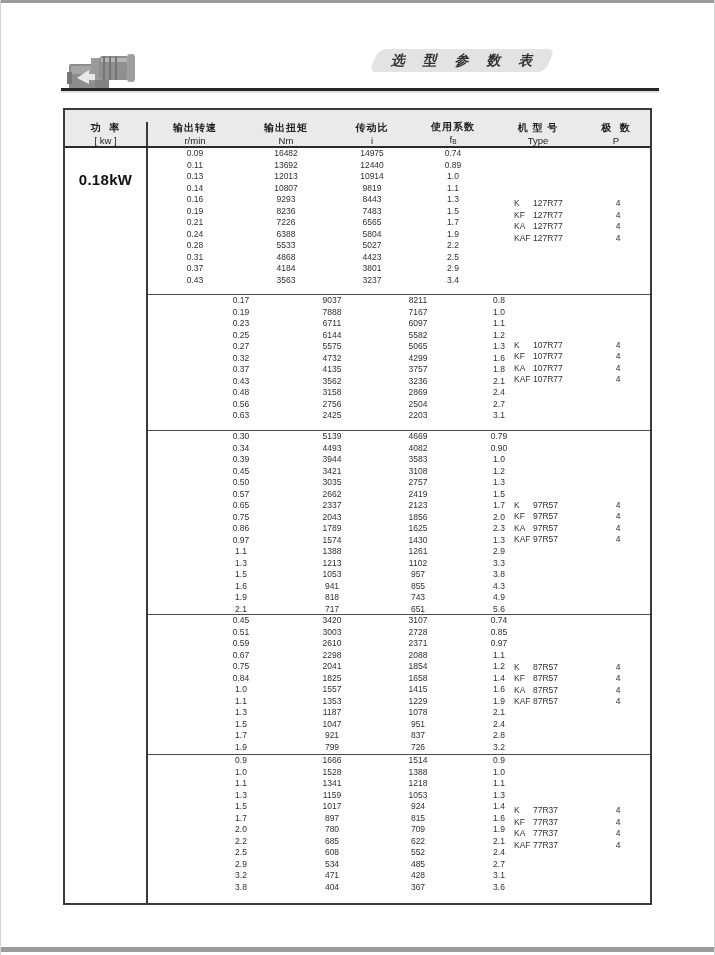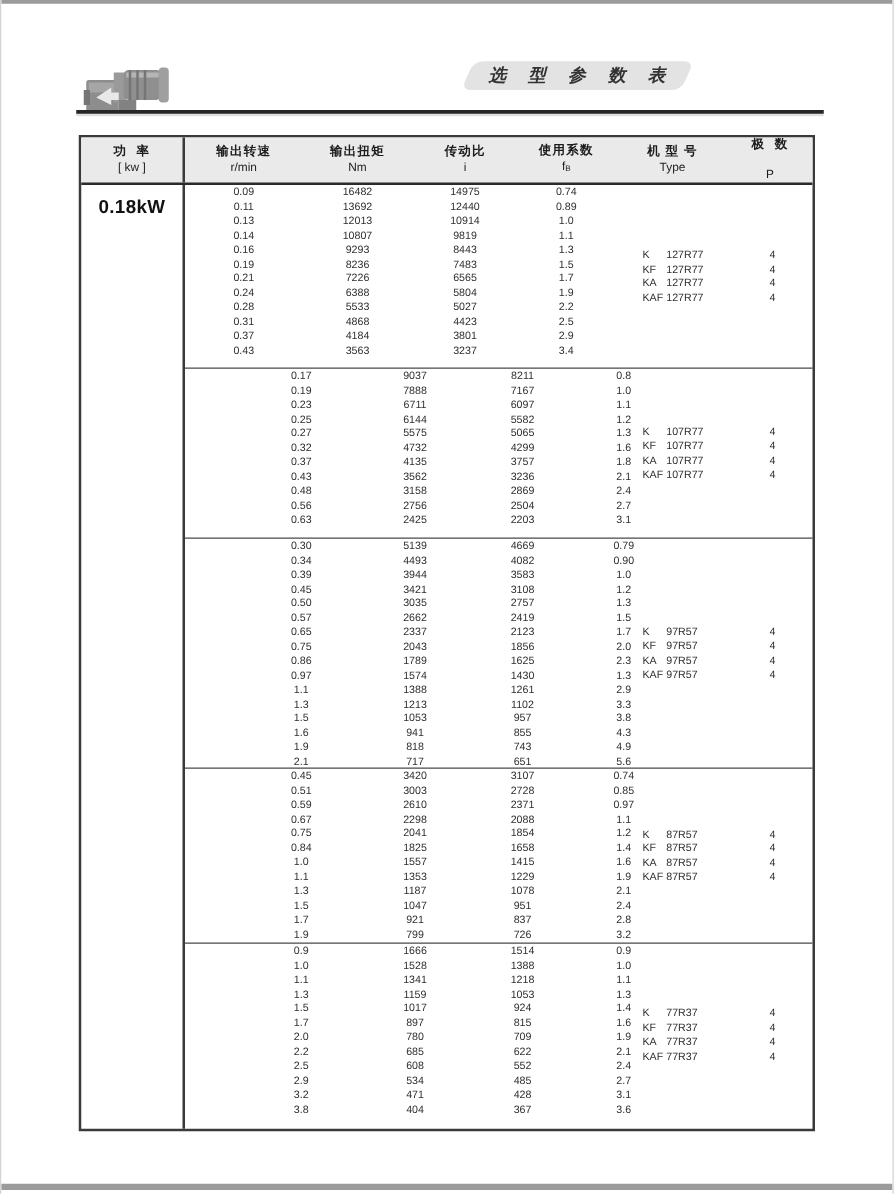--- a/index.html
+++ b/index.html
@@ -26,28 +26,28 @@
     letter-spacing:7px;padding-left:6px;white-space:nowrap;
   }
   .hrule{position:absolute;left:60px;top:88px;width:598px;height:3px;background:#262626;box-shadow:0 2px 0 rgba(0,0,0,0.12);}
 
   .table{
     position:absolute;left:62px;top:108px;width:589px;height:797px;
     border:2px solid #3a3a3a;display:flex;flex-direction:column;background:#fff;
   }
   .thead{display:flex;height:38px;background:#eaeaea;border-bottom:2px solid #2a2a2a;flex:none;}
   .th-power{width:83px;border-right:2px solid #3a3a3a;flex:none;}
-  .th{display:flex;flex-direction:column;justify-content:center;align-items:center;gap:1px;}
+  .th{display:flex;flex-direction:column;justify-content:center;align-items:center;gap:1px;margin-top:12px;}
   .cn{font-size:10px;font-weight:600;color:#1c1c1c;letter-spacing:1px;line-height:12px;white-space:pre;}
   .en{font-size:9.5px;color:#1c1c1c;line-height:12px;}
   .en sub, .fsub{font-size:6.5px;vertical-align:-1px;}
   .w0{width:94px;text-align:right;} .w1{width:88px;} .w2{width:84px;} .w3{width:78px;} .w4{width:92px;} .w5{width:64px;justify-content:space-between;}
 
   .tbody{display:flex;flex:1;min-height:0;}
-  .power-col{width:83px;border-right:2px solid #3a3a3a;flex:none;text-align:center;padding-top:9px;}
+  .power-col{width:83px;border-right:2px solid #3a3a3a;flex:none;text-align:center;padding-top:23px;}
   .power-label{font-size:15px;font-weight:bold;color:#111;letter-spacing:0.3px;}
   .groups-col{flex:1;display:flex;flex-direction:column;min-width:0;}
 
   .group{position:relative;display:flex;flex-direction:column;flex:none;}
   .group + .group{border-top:1px solid #4a4a4a;padding-left:46px;}
   .row{display:flex;height:11.5px;line-height:11.5px;font-size:8.5px;color:#2f2f2f;}
   .cell{text-align:center;display:block;}
   .c0{width:94px;} .c1{width:88px;} .c2{width:84px;} .c3{width:78px;}
 
   .types{position:absolute;left:344px;top:50%;transform:translateY(-50%);}

